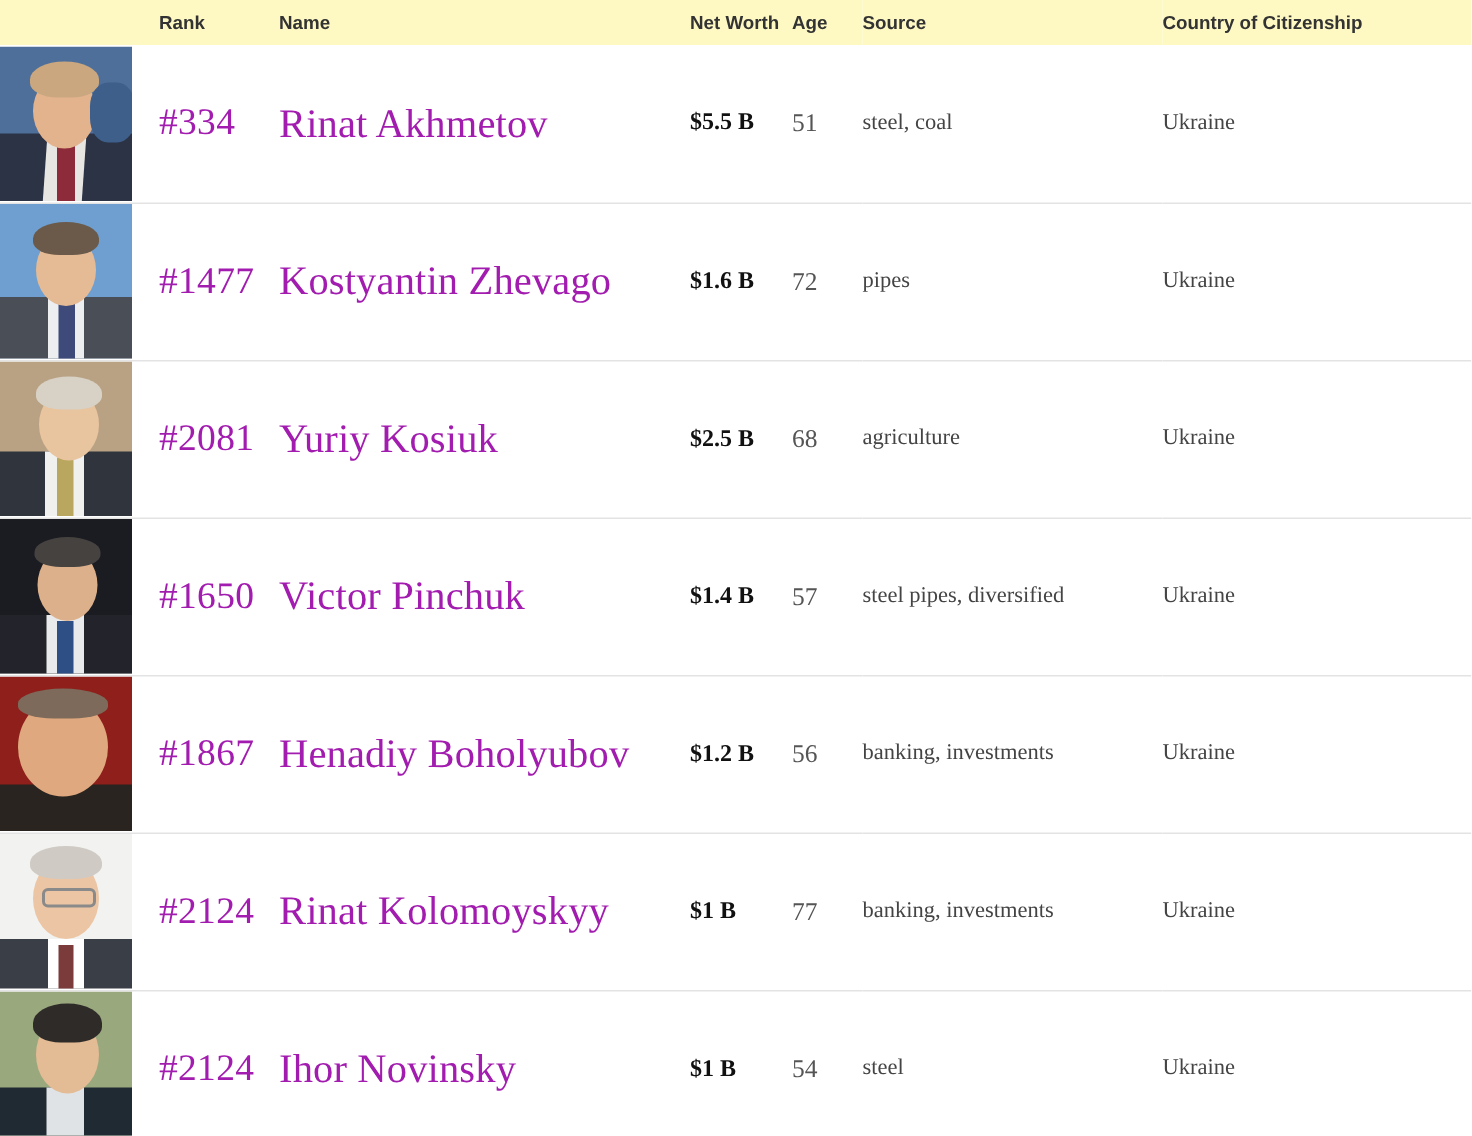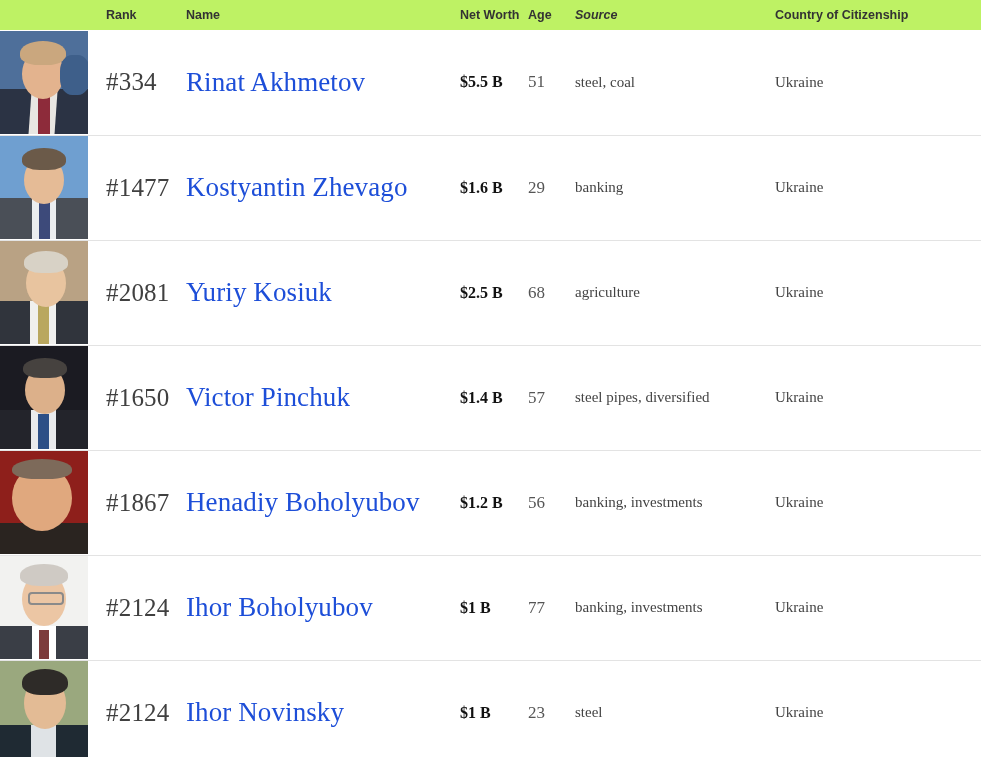--- a/index.html
+++ b/index.html
@@ -16,21 +16,21 @@
   }
   .table-wrap {
     width: 981px;
   }
   table.billionaires {
     border-collapse: collapse;
     width: 981px;
     table-layout: fixed;
   }
   thead th {
-    background: #bef264;
+    background: #fef9c3;
     font-family: "Liberation Sans", sans-serif;
     font-size: 12.5px;
     font-weight: bold;
     color: #333;
     text-align: left;
     padding: 7px 0 7px 0;
     height: 16px;
     vertical-align: middle;
     border: none;
   }
@@ -41,21 +41,21 @@
   col.c-worth   { width: 68px; }
   col.c-age     { width: 47px; }
   col.c-source  { width: 200px; }
   col.c-country { width: 206px; }
 
   thead th.h-photo { padding-left: 0; }
   thead th.h-rank { padding-left: 18px; }
   thead th.h-name { padding-left: 0px; }
   thead th.h-worth { padding-left: 0px; }
   thead th.h-age { padding-left: 0px; margin-top: 48px; }
-  thead th.h-source { padding-left: 0px; font-style: italic; }
+  thead th.h-source { padding-left: 0px; }
   thead th.h-country { padding-left: 0px; }
 
   tbody tr {
     height: 105px;
   }
   tbody td {
     border-bottom: 1px solid #e3e3e3;
     vertical-align: middle;
     padding: 0;
   }
@@ -68,28 +68,28 @@
   .thumb {
     width: 88px;
     height: 103px;
     display: block;
     position: relative;
     overflow: hidden;
   }
   .rank {
     font-family: "Liberation Serif", serif;
     font-size: 25px;
-    color: #404040;
+    color: #a21caf;
     padding-left: 18px;
     letter-spacing: 0.2px;
   }
   .name {
     font-family: "Liberation Serif", serif;
     font-size: 27px;
-    color: #1d4ed8;
+    color: #a21caf;
     letter-spacing: 0.1px;
   }
   .worth {
     font-family: "Liberation Serif", serif;
     font-size: 16px;
     font-weight: bold;
     color: #111;
   }
   .age {
     font-family: "Liberation Serif", serif;
@@ -187,24 +187,24 @@
       <td>
             <div class="rank">#1477</div>
           </td>
       <td>
             <div class="name">Kostyantin Zhevago</div>
           </td>
       <td>
             <div class="worth">$1.6 B</div>
           </td>
       <td>
-            <div class="age">29</div>
-          </td>
-      <td>
-            <div class="source">banking</div>
+            <div class="age">72</div>
+          </td>
+      <td>
+            <div class="source">pipes</div>
           </td>
       <td>
             <div class="country">Ukraine</div>
           </td>
     </tr>
 
     <tr>
       <td class="photo-cell">
         <span class="thumb">
           <span class="p-bg" style="background:#b9a284"></span>
@@ -305,21 +305,21 @@
           <span class="p-tie" style="left:39px;top:74px;width:10px;height:34px;background:#7c3b3b;"></span>
           <span class="p-face" style="left:22px;top:16px;width:44px;height:54px;background:#ecc6a4;"></span>
           <span class="p-hair" style="left:20px;top:8px;width:48px;height:22px;background:#cfcac4;"></span>
           <span class="p-body" style="left:28px;top:36px;width:32px;height:9px;border:2px solid #8a8a8a;border-radius:4px;background:transparent;"></span>
         </span>
       </td>
       <td>
             <div class="rank">#2124</div>
           </td>
       <td>
-            <div class="name">Ihor Boholyubov</div>
+            <div class="name">Rinat Kolomoyskyy</div>
           </td>
       <td>
             <div class="worth">$1 B</div>
           </td>
       <td>
             <div class="age">77</div>
           </td>
       <td>
             <div class="source">banking, investments</div>
           </td>
@@ -341,21 +341,21 @@
       <td>
             <div class="rank">#2124</div>
           </td>
       <td>
             <div class="name">Ihor Novinsky</div>
           </td>
       <td>
             <div class="worth">$1 B</div>
           </td>
       <td>
-            <div class="age">23</div>
+            <div class="age">54</div>
           </td>
       <td>
             <div class="source">steel</div>
           </td>
       <td>
             <div class="country">Ukraine</div>
           </td>
     </tr>
 
   </tbody>

